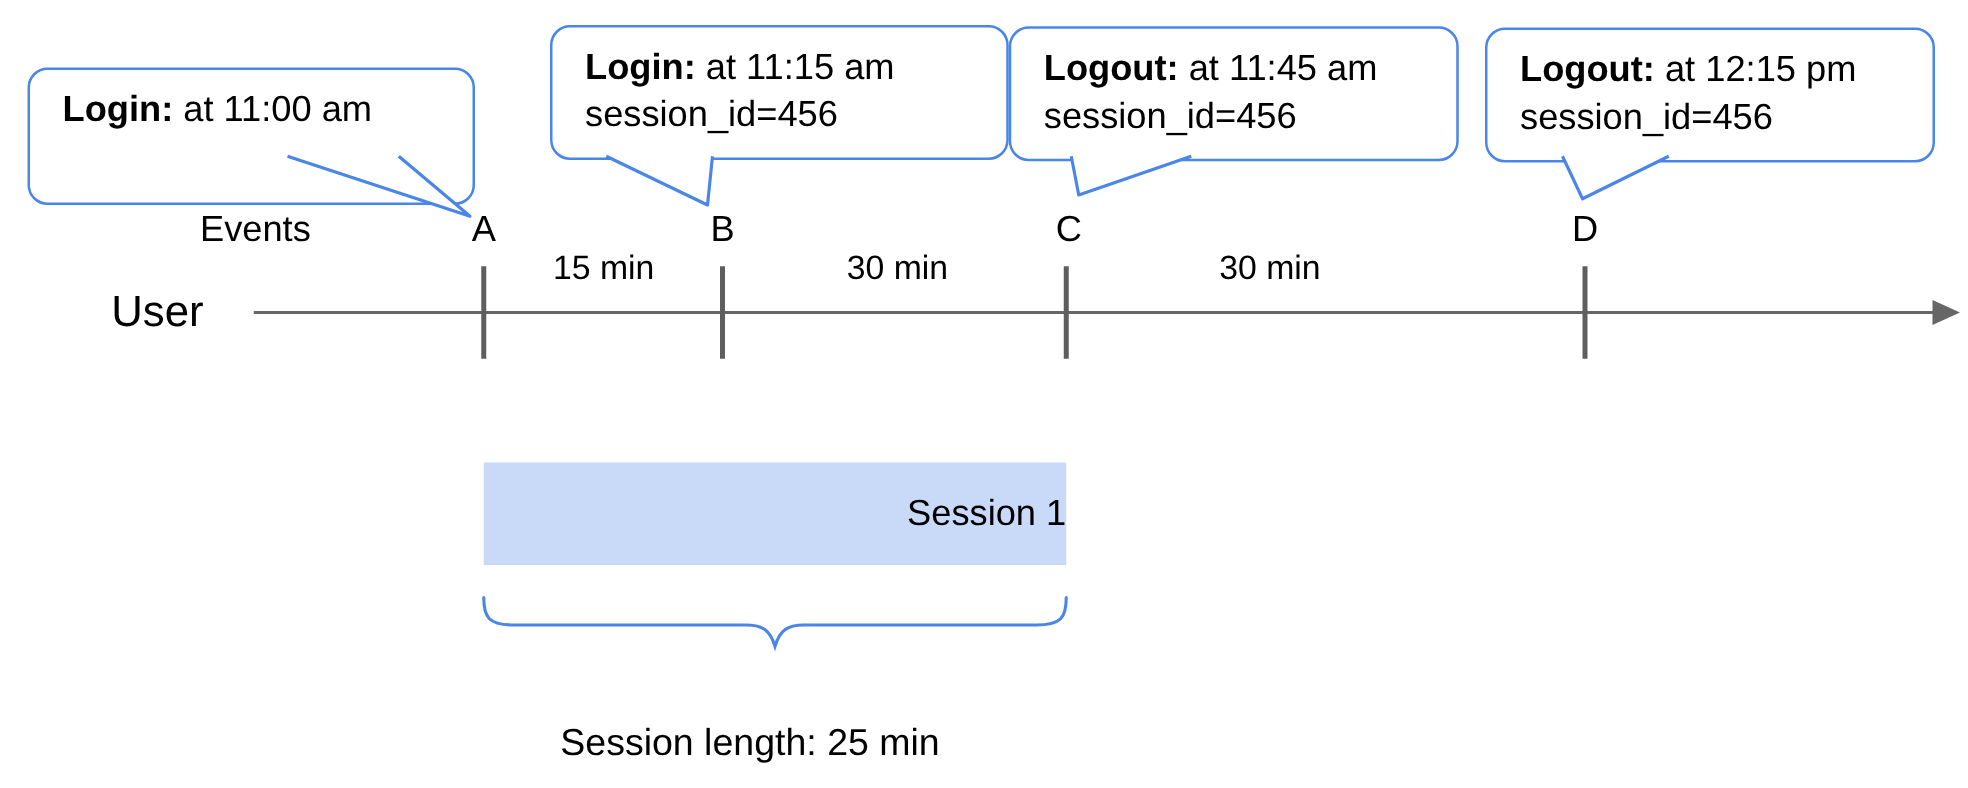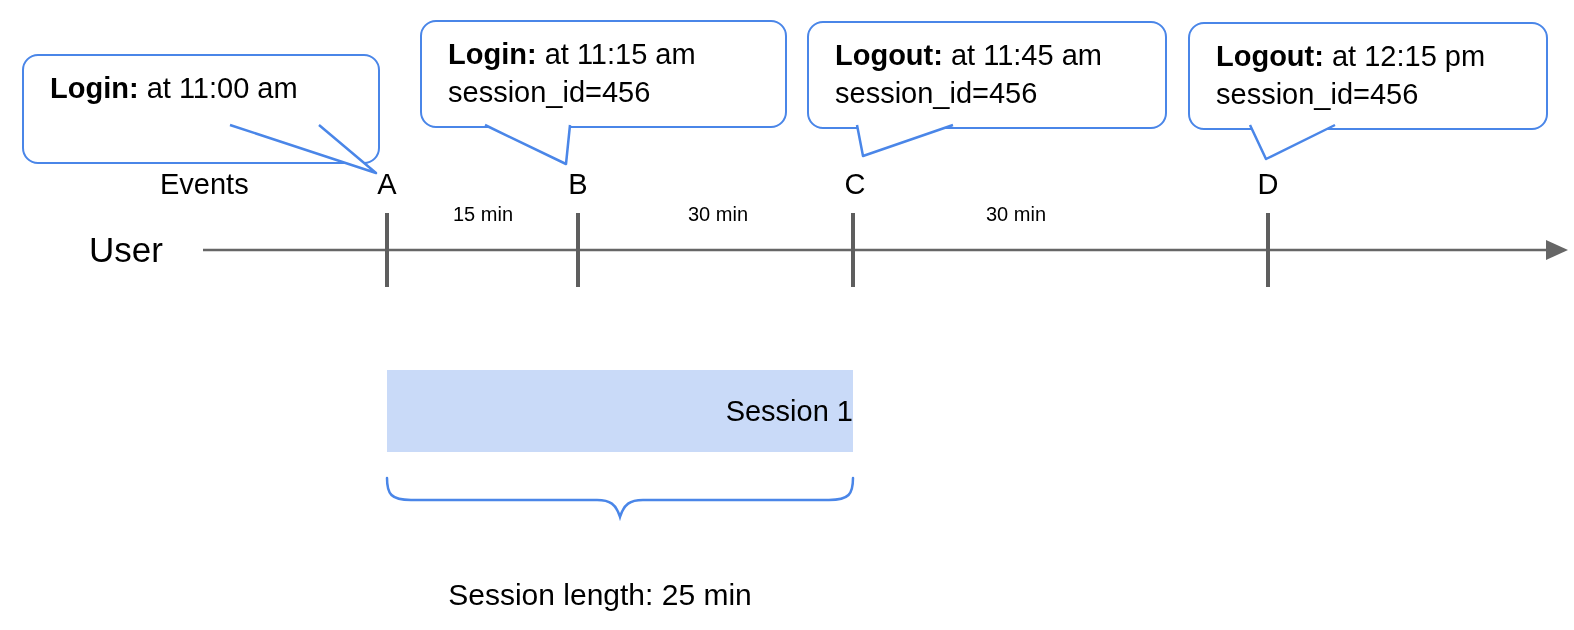--- a/index.html
+++ b/index.html
@@ -36,21 +36,21 @@
   }
   .tail{fill:#ffffff;stroke:var(--blue);stroke-width:2.5;stroke-linejoin:round;}
   .axis{stroke:var(--gray);stroke-width:2.5;fill:none;}
   .tick{stroke:#5e5e5e;stroke-width:4;}
   .arrowhead{fill:var(--gray);stroke:none;}
   .brace{stroke:var(--blue);stroke-width:2.5;fill:none;stroke-linecap:round;}
   .label{
     position:absolute;z-index:3;font-size:29px;line-height:30px;
   }
   .marker{width:60px;margin-left:-30px;text-align:center;}
-  .interval{width:140px;margin-left:-70px;text-align:center;font-size:20px;}
+  .interval{width:140px;margin-left:-70px;text-align:center;font-size:27px;}
   #user-label{font-size:35px;}
   #session-box{
     position:absolute;z-index:1;
     left:387px;top:370px;width:466px;height:82px;
     background:var(--session-fill);
     display:flex;align-items:center;justify-content:flex-end;
     font-size:29px;
   }
   #session-length{
     position:absolute;z-index:3;
@@ -60,21 +60,21 @@
 </style>
 </head>
 <body>
 
 <div id="canvas">
 
   <div class="bubble" style="left:22px;top:18px;width:358px;height:110px;margin-top:36px;">
     <div><b>Login:</b><span> at 11:00 am</span></div>
   </div>
 
-  <div class="bubble" style="left:420px;top:20px;width:367px;height:108px;">
+  <div class="bubble" style="left:440px;top:20px;width:367px;height:108px;">
     <div><b>Login:</b><span> at 11:15 am</span></div>
     <div>session_id=456</div>
   </div>
 
   <div class="bubble" style="left:807px;top:21px;width:360px;height:108px;">
     <div><b>Logout:</b><span> at 11:45 am</span></div>
     <div>session_id=456</div>
   </div>
 
   <div class="bubble" style="left:1188px;top:22px;width:360px;height:108px;">

